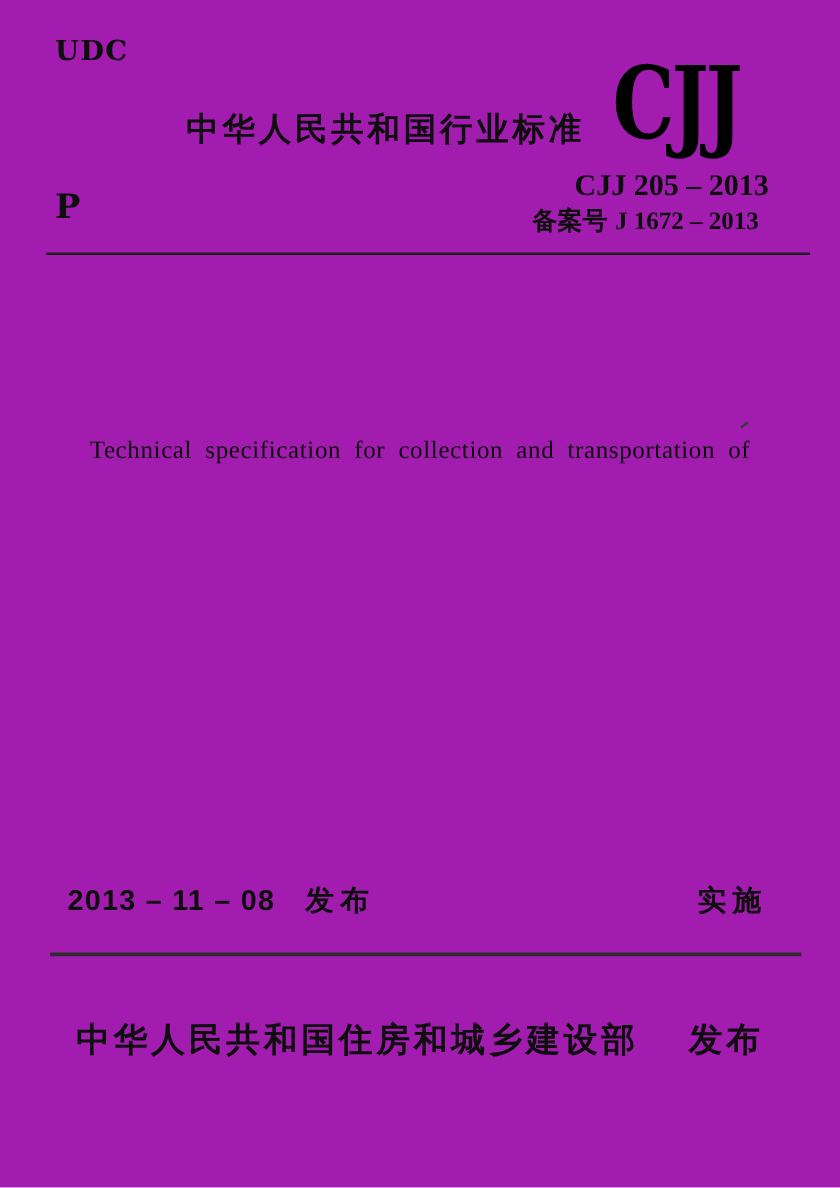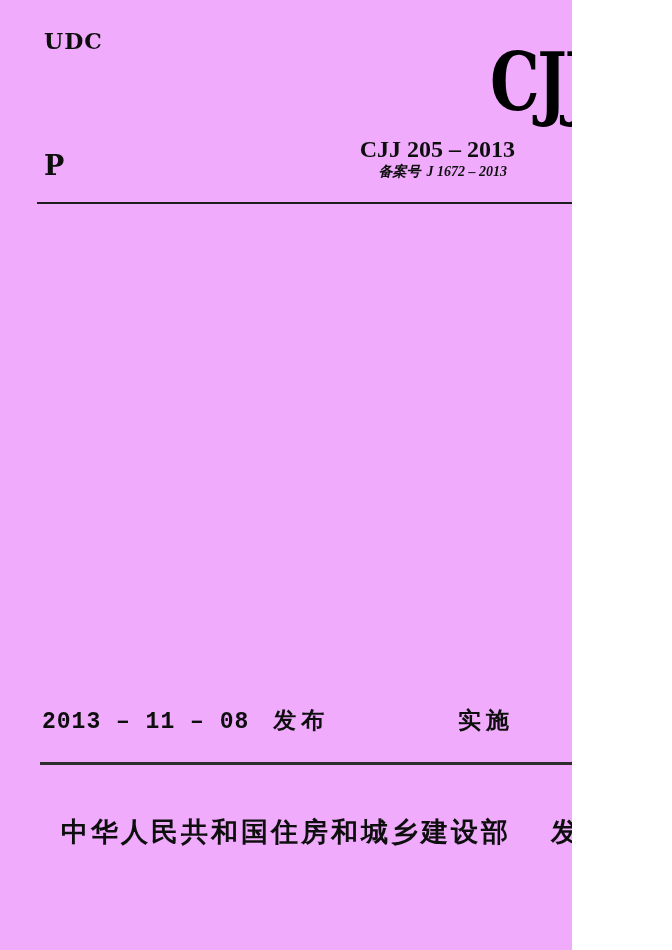--- a/index.html
+++ b/index.html
@@ -2,23 +2,23 @@
 <html><head>
 <meta charset="utf-8">
 <style>
   html, body {
     margin: 0;
     padding: 0;
     background: #ffffff;
   }
   .page {
     position: relative;
-    width: 572px;
+    width: 672px;
     height: 950px;
-    background: #f0abfc;
+    background: #a21caf;
     color: #0e0e0e;
     font-family: "Liberation Serif", serif;
     overflow: hidden;
   }
   .udc-label {
     position: absolute;
     left: 44px;
     top: 28px;
     font-size: 22px;
     font-weight: bold;
@@ -54,24 +54,23 @@
     top: 136px;
     font-size: 24px;
     font-weight: bold;
     font-family: "Liberation Serif", serif;
     white-space: nowrap;
   }
   .record-number {
     position: absolute;
     right: 65px;
     top: 163px;
-    font-size: 14px;
-    font-weight: bold;
-    white-space: nowrap;
-    font-style: italic;
+    font-size: 20px;
+    font-weight: bold;
+    white-space: nowrap;
   }
   .record-number .prefix {
     font-family: "Liberation Sans", sans-serif;
     margin-right: 6px;
   }
   .record-number .code {
     font-family: "Liberation Serif", serif;
   }
   .type-code {
     position: absolute;
@@ -131,22 +130,23 @@
     display: flex;
     align-items: baseline;
     gap: 24px;
     font-weight: bold;
     font-size: 23px;
     white-space: nowrap;
   }
   .date-group.left { left: 42px; }
   .date-group.right { right: 58px; }
   .date-group .date {
-    font-family: Liberation Mono, monospace;
+    font-family: Liberation Sans, sans-serif;
     letter-spacing: 1px;
+    margin-left: 12px;
   }
   .date-group .label {
     font-family: "Liberation Sans", sans-serif;
     letter-spacing: 5px;
   }
   .rule-bottom {
     position: absolute;
     left: 40px;
     top: 762px;
     width: 601px;
@@ -169,36 +169,38 @@
     white-space: nowrap;
   }
 </style>
 </head>
 <body>
 
 <div class="page">
 
   <div class="udc-label">UDC</div>
 
+  <div class="header-title">中华人民共和国行业标准</div>
 
   <div class="cjj-logo">CJJ</div>
 
   <div class="standard-number">CJJ 205 – 2013</div>
 
   <div class="record-number">
     <span class="prefix">备案号</span><span class="code">J 1672 – 2013</span>
   </div>
 
   <div class="type-code">P</div>
 
   <div class="rule-top"></div>
 
 
   <div class="stray-mark"></div>
 
+  <div class="title-en-line1">Technical specification for collection and transportation of</div>
 
 
   <div class="date-group left">
     <span class="date">2013 – 11 – 08</span>
     <span class="label">发布</span>
   </div>
 
   <div class="date-group right">
     <span class="label">实施</span>
   </div>

